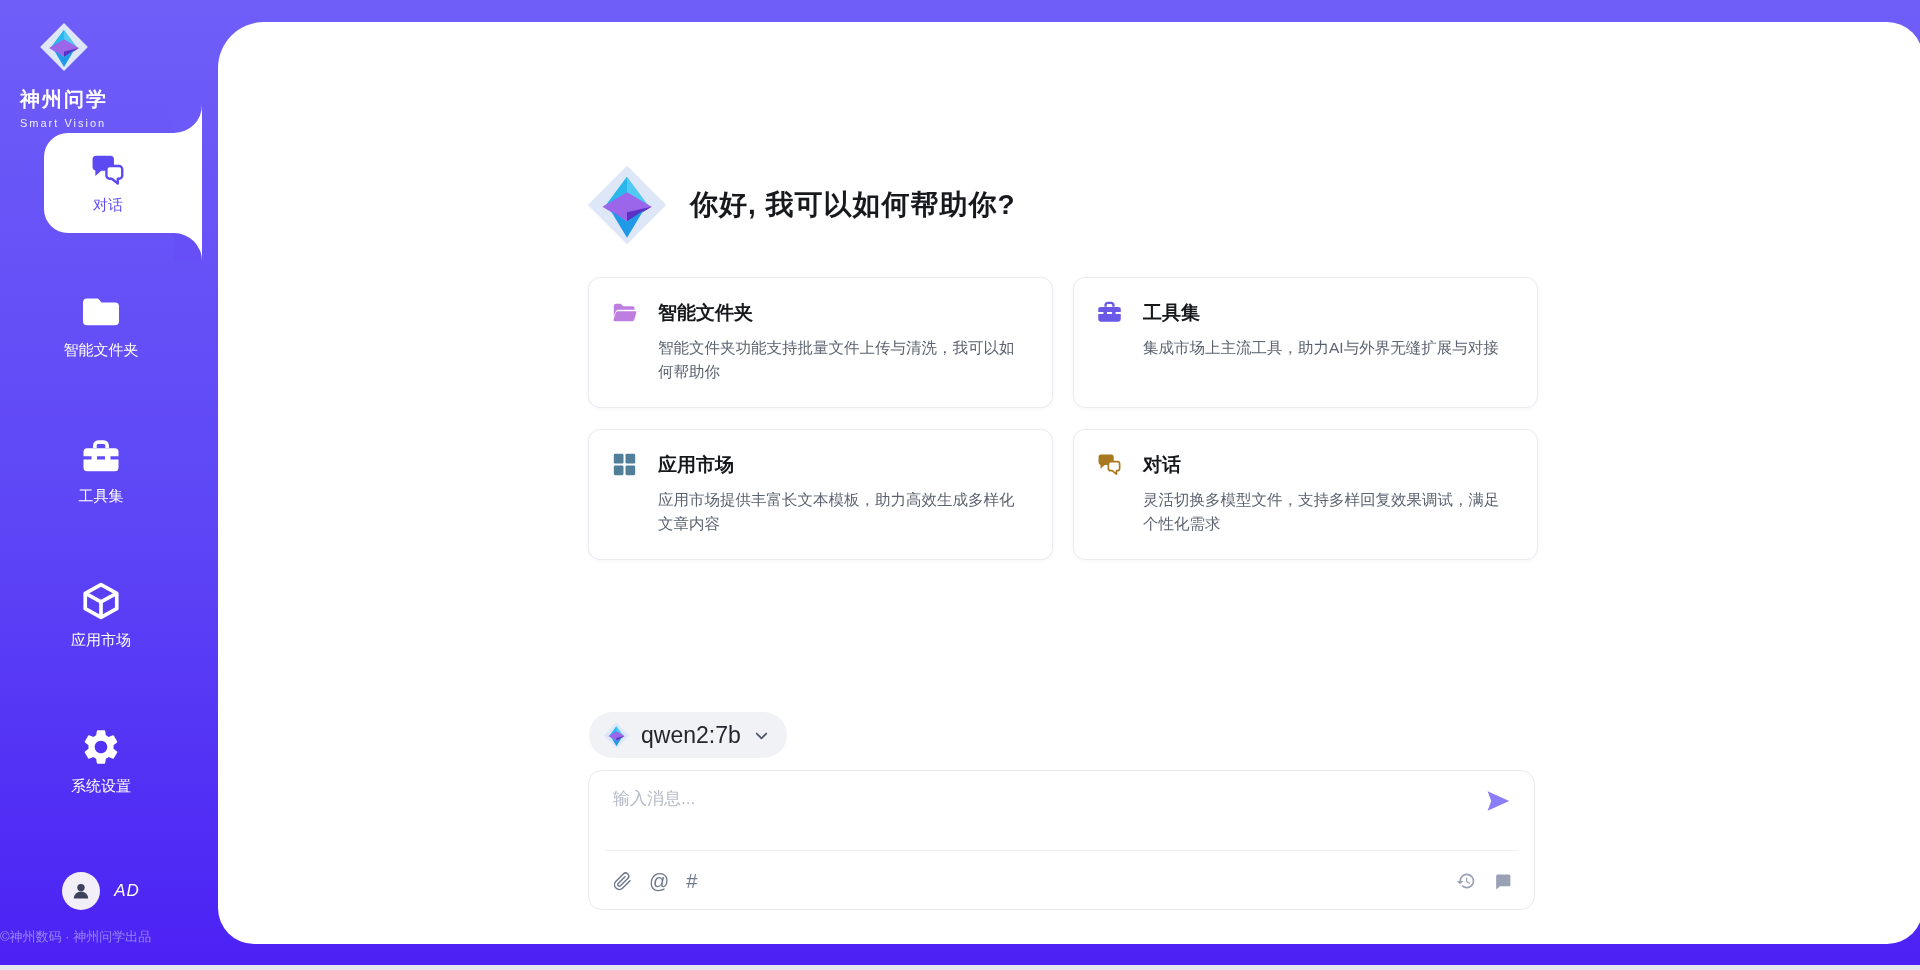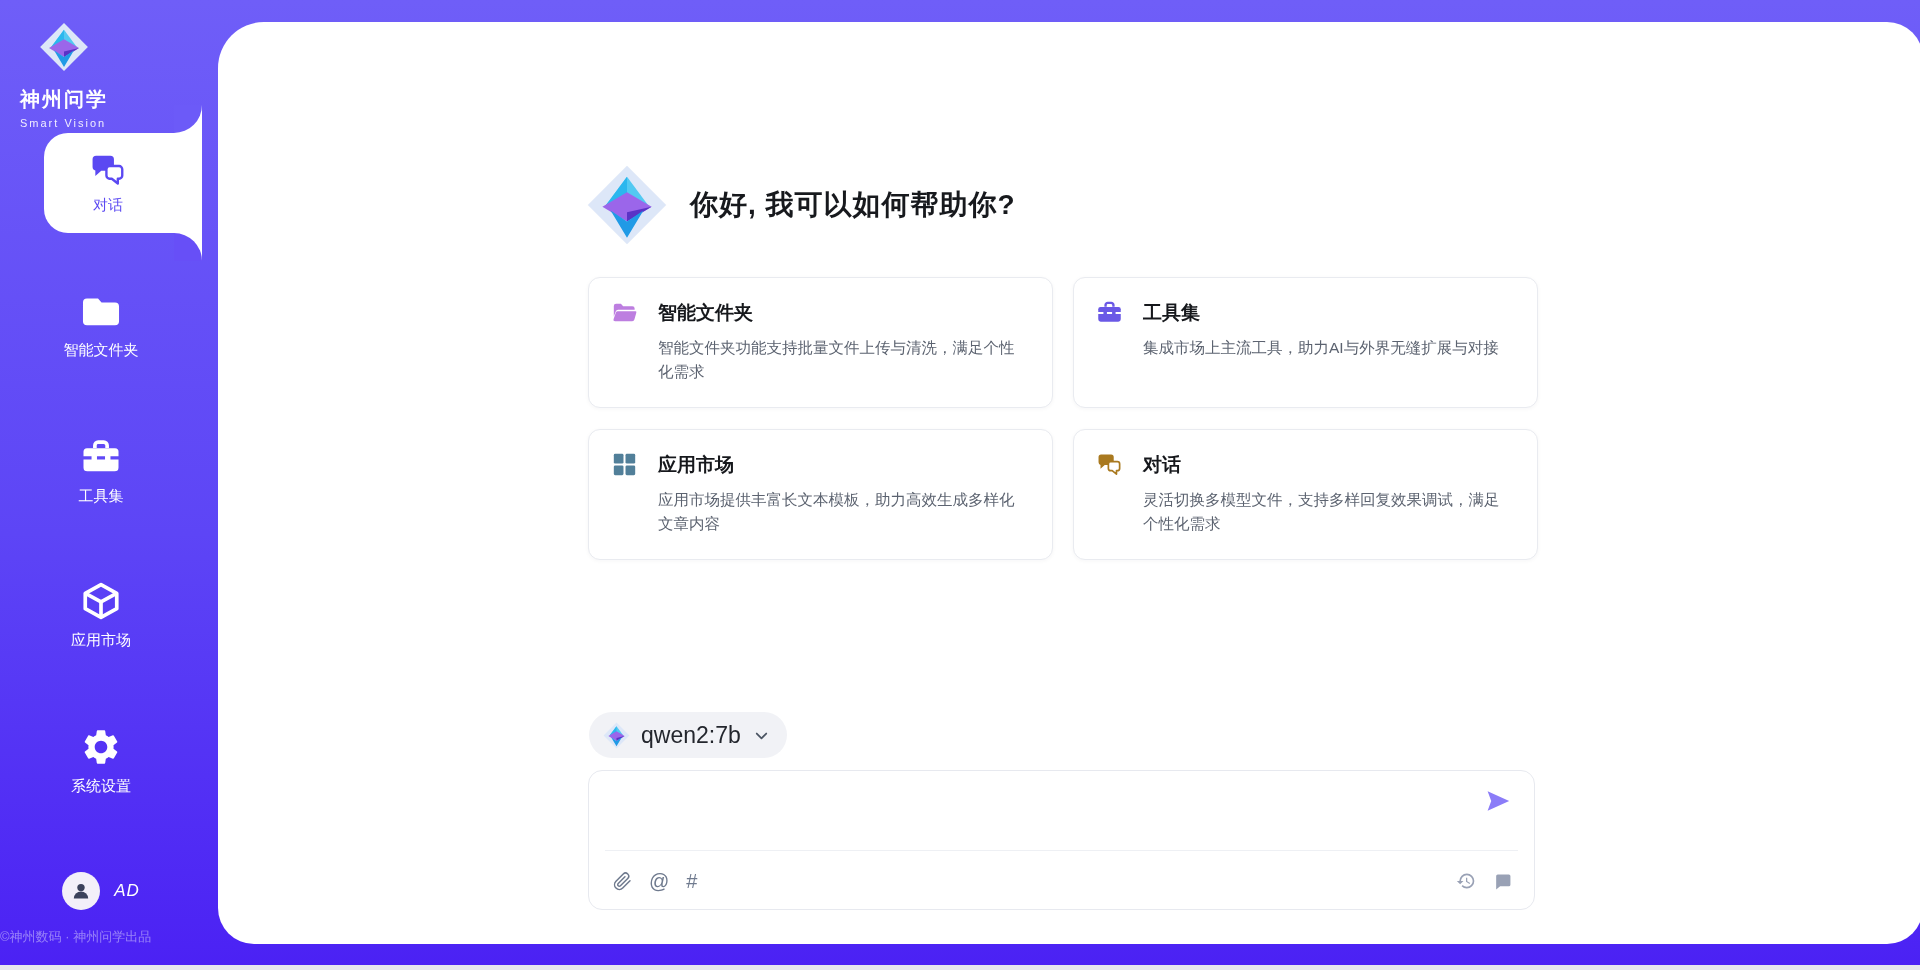--- a/index.html
+++ b/index.html
@@ -198,21 +198,21 @@
     <div class="cards">
 
       <div class="card">
         <div class="card-head">
           <svg viewBox="0 0 24 24">
             <path d="M2.5 6.2 A2 2 0 0 1 4.5 4.2 h4.3 l2 2.2 h8.2 a2 2 0 0 1 2 2 v1.2 H6.3 a2.2 2.2 0 0 0 -2.1 1.6 L2.5 15.6 Z" fill="#bd7ee0"></path>
             <path d="M6.6 10.9 h14.9 a1 1 0 0 1 1 1.3 l-1.7 6.1 a2 2 0 0 1 -1.9 1.5 H3.6 a1.4 1.4 0 0 1 -1.35 -1.8 l2.1 -6.1 A2 2 0 0 1 6.6 10.9 Z" fill="#bd7ee0"></path>
           </svg>
           <span class="card-title">智能文件夹</span>
         </div>
-        <div class="card-desc">智能文件夹功能支持批量文件上传与清洗，满足个性化需求</div>
+        <div class="card-desc">智能文件夹功能支持批量文件上传与清洗，我可以如何帮助你</div>
       </div>
 
       <div class="card">
         <div class="card-head">
           <svg viewBox="0 0 24 24" style="color:#6a58e6">
               <use href="#toolbox-g"></use>
             </svg>
           <span class="card-title">工具集</span>
         </div>
         <div class="card-desc">集成市场上主流工具，助力AI与外界无缝扩展与对接</div>
@@ -246,20 +246,21 @@
       <svg class="diamond" viewBox="0 0 90 90">
           <use href="#diamond-logo"></use>
         </svg>
       <span class="model-name">qwen2:7b</span>
       <svg class="chev" viewBox="0 0 24 24" fill="none" stroke="#4b5563" stroke-width="2.2" stroke-linecap="round" stroke-linejoin="round">
         <path d="M6 9.5 L12 15.5 L18 9.5"></path>
       </svg>
     </div>
 
     <div class="composer">
+      <textarea placeholder="输入消息..." style=""></textarea>
 
       <button class="send-btn">
         <svg viewBox="0 0 24 24" fill="#8b7cf8">
           <path d="M3.1 20.4 L21.6 12 L3.1 3.6 L6.2 12 Z"></path>
         </svg>
       </button>
 
       <div class="divider"></div>
 
       <div class="composer-toolbar">

